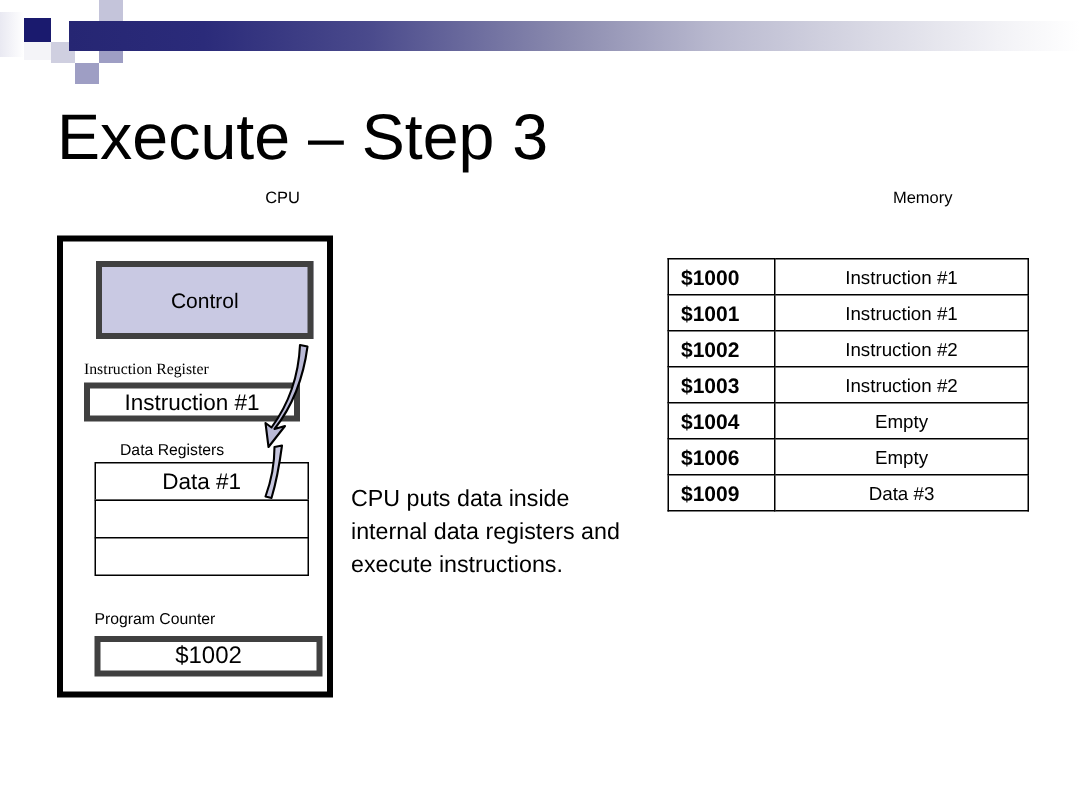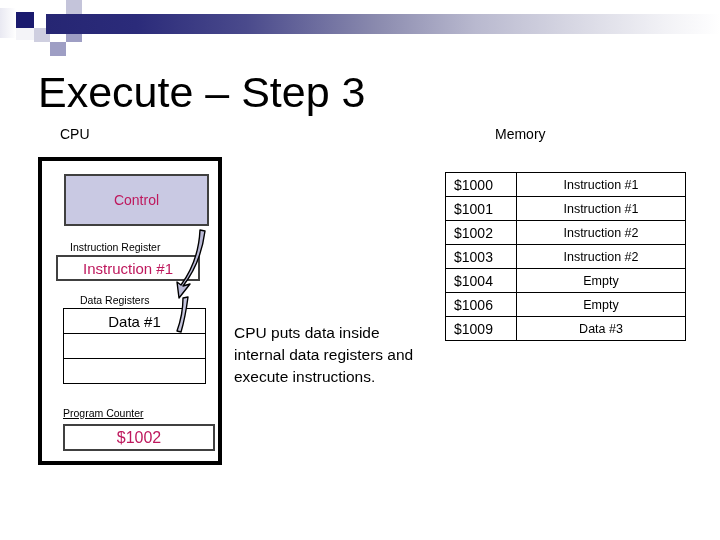--- a/index.html
+++ b/index.html
@@ -40,64 +40,64 @@
     width: 640px;
     font-size: 43px;
     color: #000000;
     letter-spacing: 0px;
     white-space: nowrap;
   }
 
   
   .section-label {
     position: absolute;
-    font-size: 14px;
-    color: #000000;
-    text-align: left;
+    font-size: 11px;
+    color: #000000;
+    text-align: right;
     white-space: nowrap;
   }
   #cpu-label  { left: 60px;  top: 126px; width: 140px; }
   #mem-label  { left: 495px; top: 126px; width: 140px; }
 
   
   #cpu-box {
     position: absolute;
     left: 38px; top: 157px;
     width: 184px; height: 308px;
     border: 4px solid #000000;
     background: #ffffff;
     box-sizing: border-box;
   }
 
   .inner-box {
     position: absolute;
-    border: 2px solid #404040;
+    border: 4px solid #404040;
     box-sizing: border-box;
     background: #ffffff;
     font-size: 14px;
-    color: #be185d;
+    color: #000000;
     display: flex;
     align-items: center;
     justify-content: center;
     white-space: nowrap;
   }
   .filled { background: #c9c9e3; }
 
   #control-box {
     left: 22px; top: 13px;
     width: 145px; height: 52px;
   }
   .reg-caption {
     position: absolute;
     font-size: 10.5px;
     color: #000000;
     white-space: nowrap;
     text-align: left;
   }
-  #ir-caption { left: 28px; top: 80px; }
+  #ir-caption { left: 14px; top: 80px; font-family: Liberation Serif, serif; }
   #ir-box {
     left: 14px; top: 94px;
     width: 144px; height: 26px;
     font-size: 15px;
   }
   #dr-caption { left: 14px; top: 133px; padding-left: 24px; }
   #dr-frame {
     position: absolute;
     left: 21px; top: 147px;
     width: 143px; height: 76px;
@@ -113,21 +113,21 @@
     color: #000000;
     display: flex;
     align-items: center;
     justify-content: center;
     white-space: nowrap;
   }
   #dr-row-0 { top: 0px; }
   #dr-row-1 { top: 25px; }
   #dr-row-2 { top: 50px; }
 
-  #pc-caption { left: 21px; top: 246px; text-decoration: underline; }
+  #pc-caption { left: 21px; top: 246px; }
   #pc-box {
     left: 21px; top: 263px;
     width: 152px; height: 27px;
     font-size: 16px;
   }
 
   
   #curve-arrow {
     position: absolute;
     left: 174px; top: 228px;
@@ -156,20 +156,21 @@
     height: 23px;
     font-size: 14px;
     color: #000000;
     padding: 0 4px;
     white-space: nowrap;
   }
   #mem-table td.addr {
     width: 58px;
     text-align: left;
     padding-left: 8px;
+    font-weight: bold;
   }
   #mem-table td.val {
     width: 160px;
     text-align: center;
     font-size: 12.5px;
   }
 </style>
 </head>
 <body>
 

